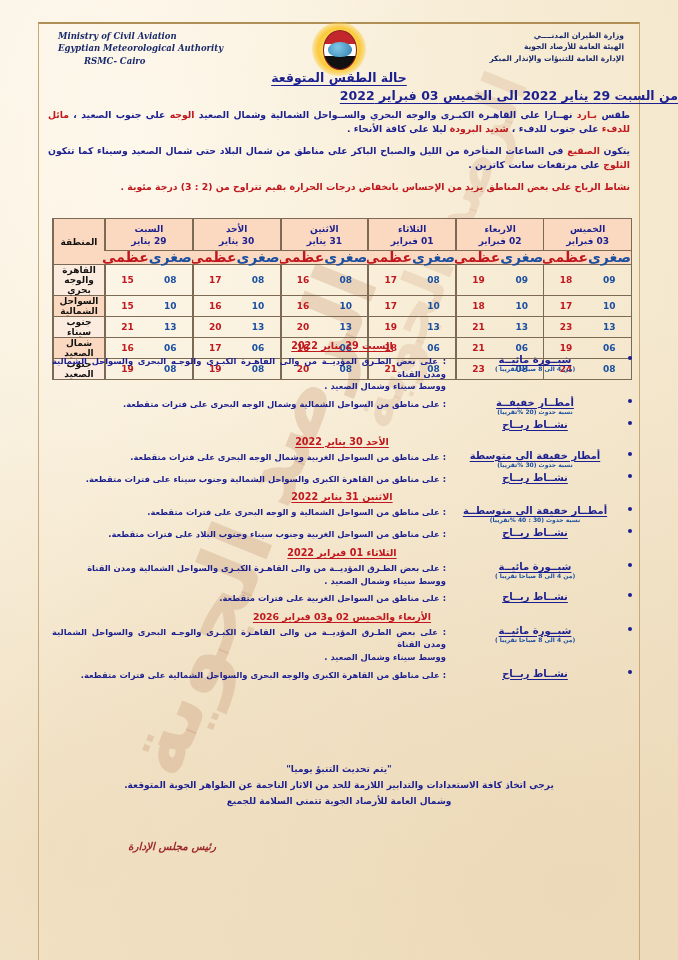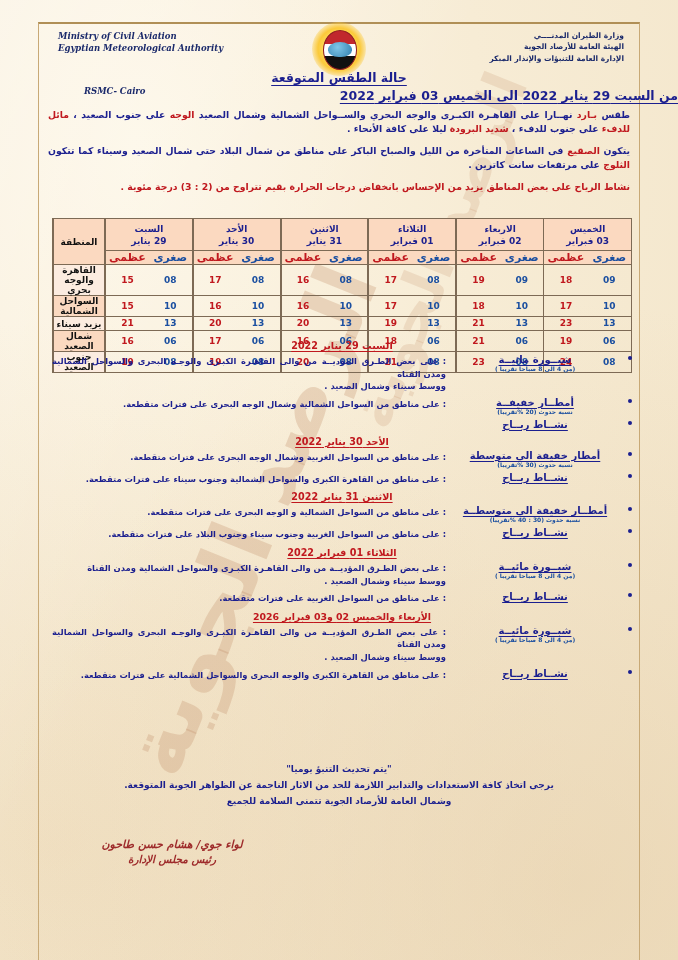--- a/index.html
+++ b/index.html
@@ -37,21 +37,21 @@
   }
 
   
   .hdr{position:absolute;left:40px;top:26px;right:40px;height:60px;}
   .hdr-en{
     position:absolute;left:18px;top:4px;text-align:left;direction:ltr;
     font-family:"DejaVu Serif","Liberation Serif",serif;
     font-style:italic;font-weight:bold;font-size:8.5px;color:#1b2a6b;
     line-height:1.45;
   }
-  .hdr-en div:nth-child(3){padding-left:26px;margin-top:30px;}
+  .hdr-en div:nth-child(3){padding-left:26px;}
   .hdr-ar{
     position:absolute;right:14px;top:4px;text-align:right;
     font-size:7.5px;color:#1b2a6b;line-height:1.5;font-weight:bold;
   }
   .logo{
     position:absolute;left:50%;top:0px;transform:translateX(-50%);
     width:46px;height:46px;
   }
   .logo .rays{
     position:absolute;inset:-4px;border-radius:50%;
@@ -96,21 +96,21 @@
     border:1px solid #7d6a55;padding:0;text-align:center;
     font-size:9px;font-weight:bold;
   }
   .dayhead{
     background:#fbd9c0;color:#1b1f8f;font-size:8.6px;line-height:1.35;
     padding:3px 0 2px 0 !important;height:26px;vertical-align:middle;
   }
   .regionhead{
     background:#fbd9c0;color:#111;font-size:9px;vertical-align:middle;
   }
-  .sub{background:#fbd9c0;height:13px;line-height:13px;font-size:11px;}
+  .sub{background:#fbd9c0;height:13px;line-height:13px;font-size:14px;}
   .sub.mx{color:#c0181e;}
   .sub.mn{color:#1b4fa0;}
   .cell{height:13px;line-height:13px;}
   .cell.mx{color:#c0181e;}
   .cell.mn{color:#1b4fa0;}
   .reg{color:#111;font-size:8.4px;text-align:center;padding:0 2px !important;}
   tr.odd td{background:#fcece0;}
   tr.even td{background:#fbd9c0;}
   .daycol-sep{border-left:2px solid #7d6a55 !important;}
 
@@ -381,21 +381,21 @@
                 <div class="cell mn" style="flex:1">13</div>
                 <div class="cell mx" style="flex:1">20</div>
               </div>
             </td>
             <td class="daycol-sep" style="padding:0 !important;background:transparent">
               <div style="display:flex">
                 <div class="cell mn" style="flex:1">13</div>
                 <div class="cell mx" style="flex:1">21</div>
               </div>
             </td>
-            <td class="reg daycol-sep">يزيد سيناء</td>
+            <td class="reg daycol-sep">جنوب سيناء</td>
           </tr>
           <tr class="even">
             <td class="" style="padding:0 !important;background:transparent">
               <div style="display:flex">
                 <div class="cell mn" style="flex:1">06</div>
                 <div class="cell mx" style="flex:1">19</div>
               </div>
             </td>
             <td class="daycol-sep" style="padding:0 !important;background:transparent">
               <div style="display:flex">
@@ -572,17 +572,16 @@
       </div>
     </div>
 
   <div class="footer">
     <div class="foot-l">"يتم تحديث التنبؤ يوميا"</div>
     <div class="foot-l">يرجى اتخاذ كافة الاستعدادات والتدابير اللازمة للحد من الاثار الناجمة عن الظواهر الجوية المتوقعة.</div>
     <div class="foot-l">وشمال العامة للأرصاد الجوية تتمنى السلامة للجميع</div>
   </div>
 
   <div class="sig">
-    <div class="s1">لواء جوي/ هشام حسن طاحون</div>
     <div class="s2">رئيس مجلس الإدارة</div>
   </div>
 
 </div>
 
 </body></html>

